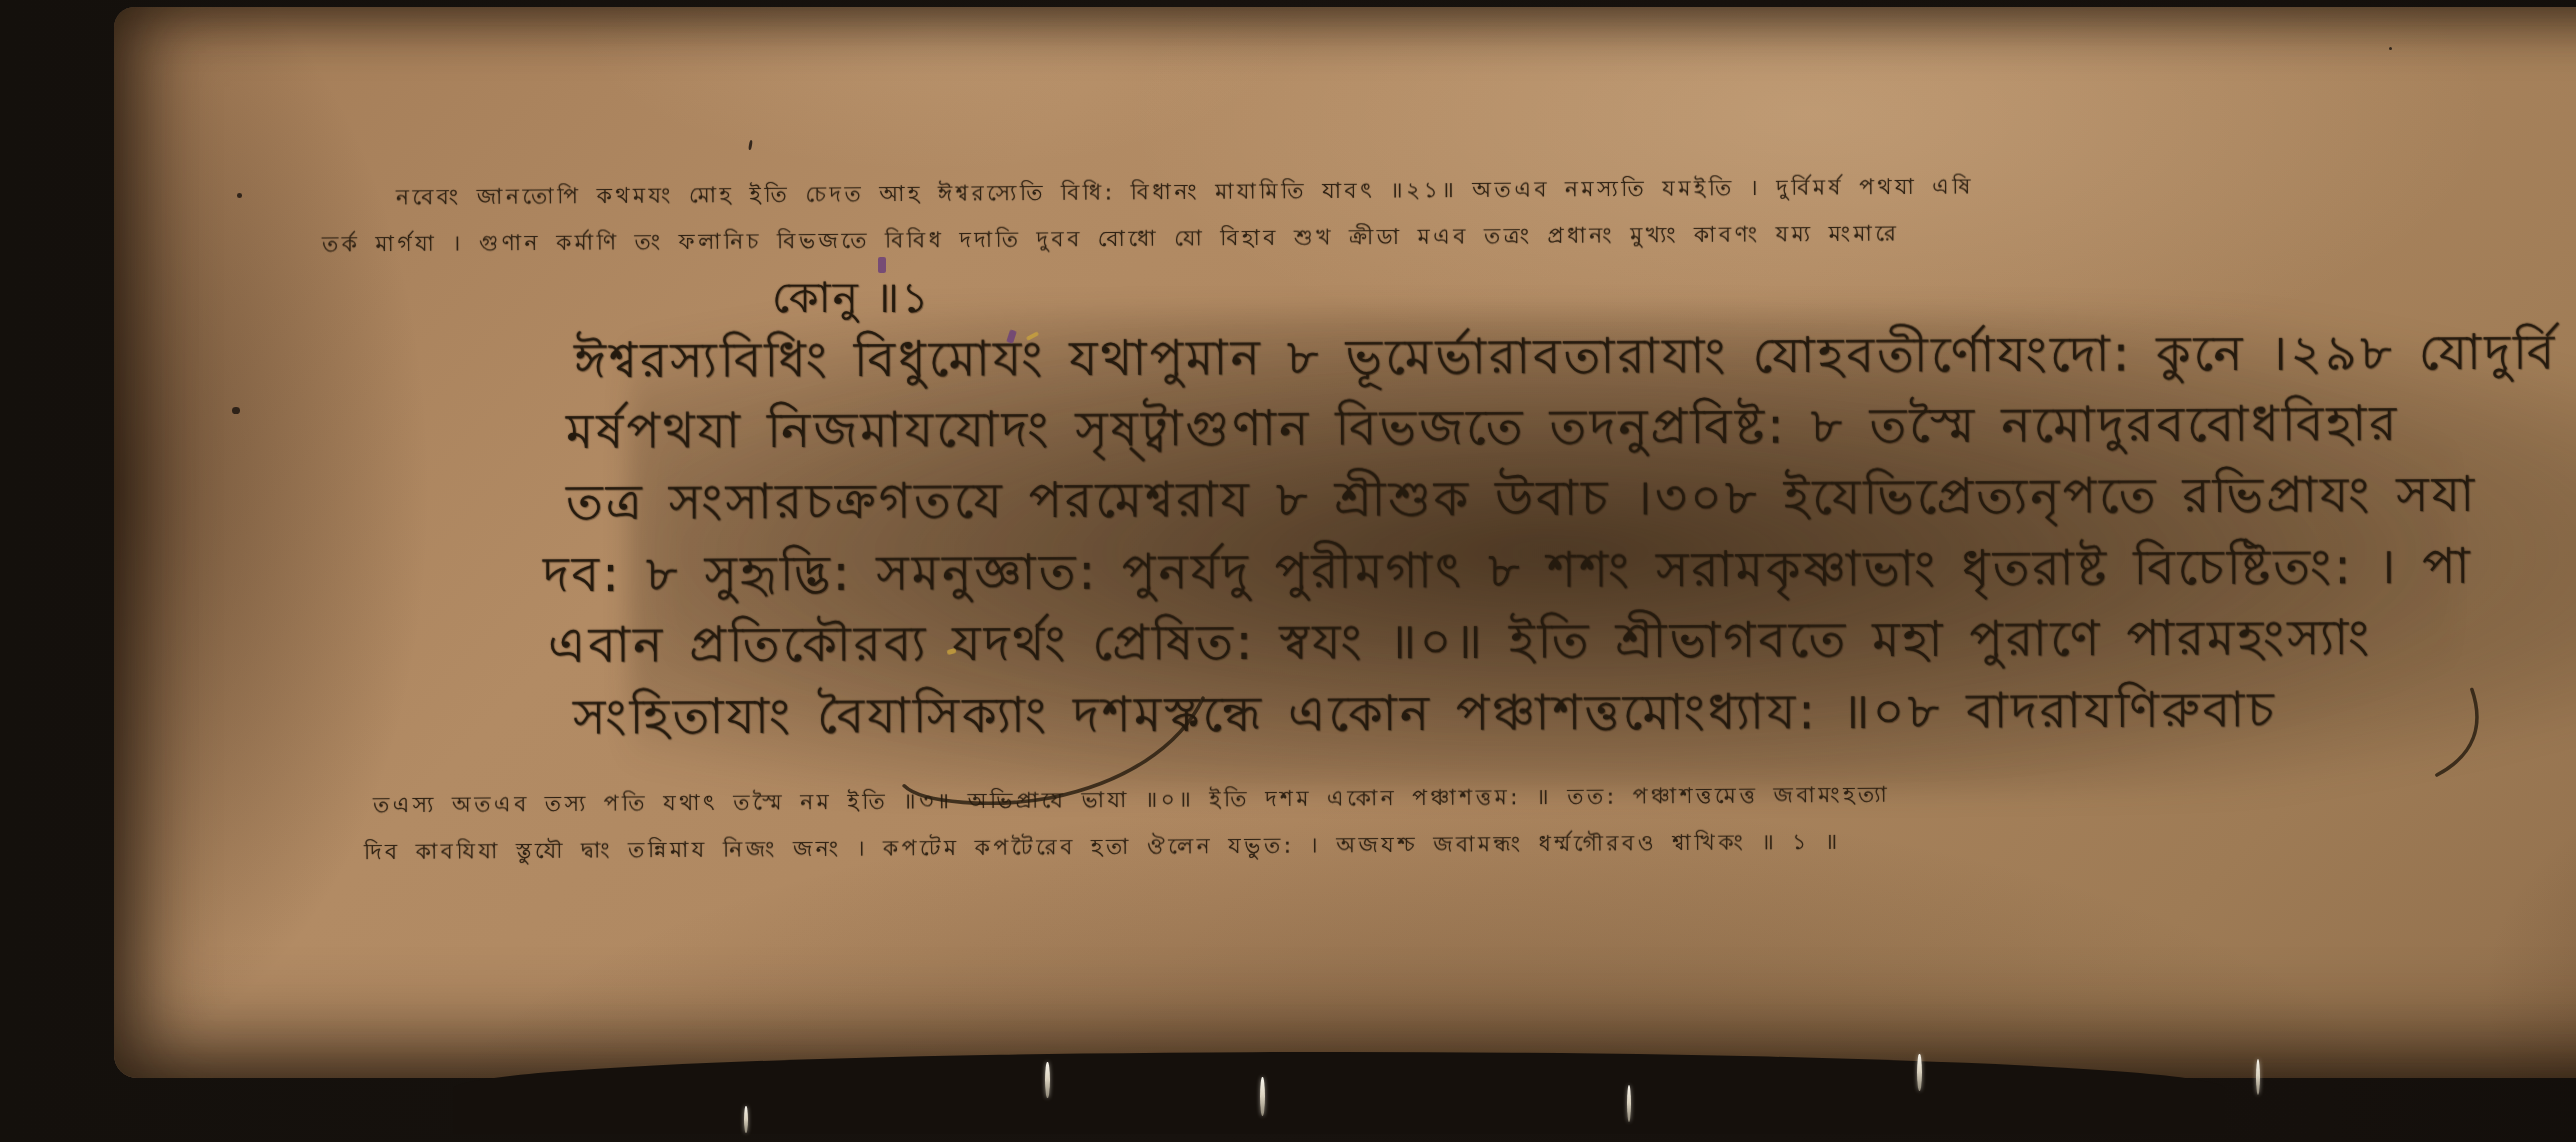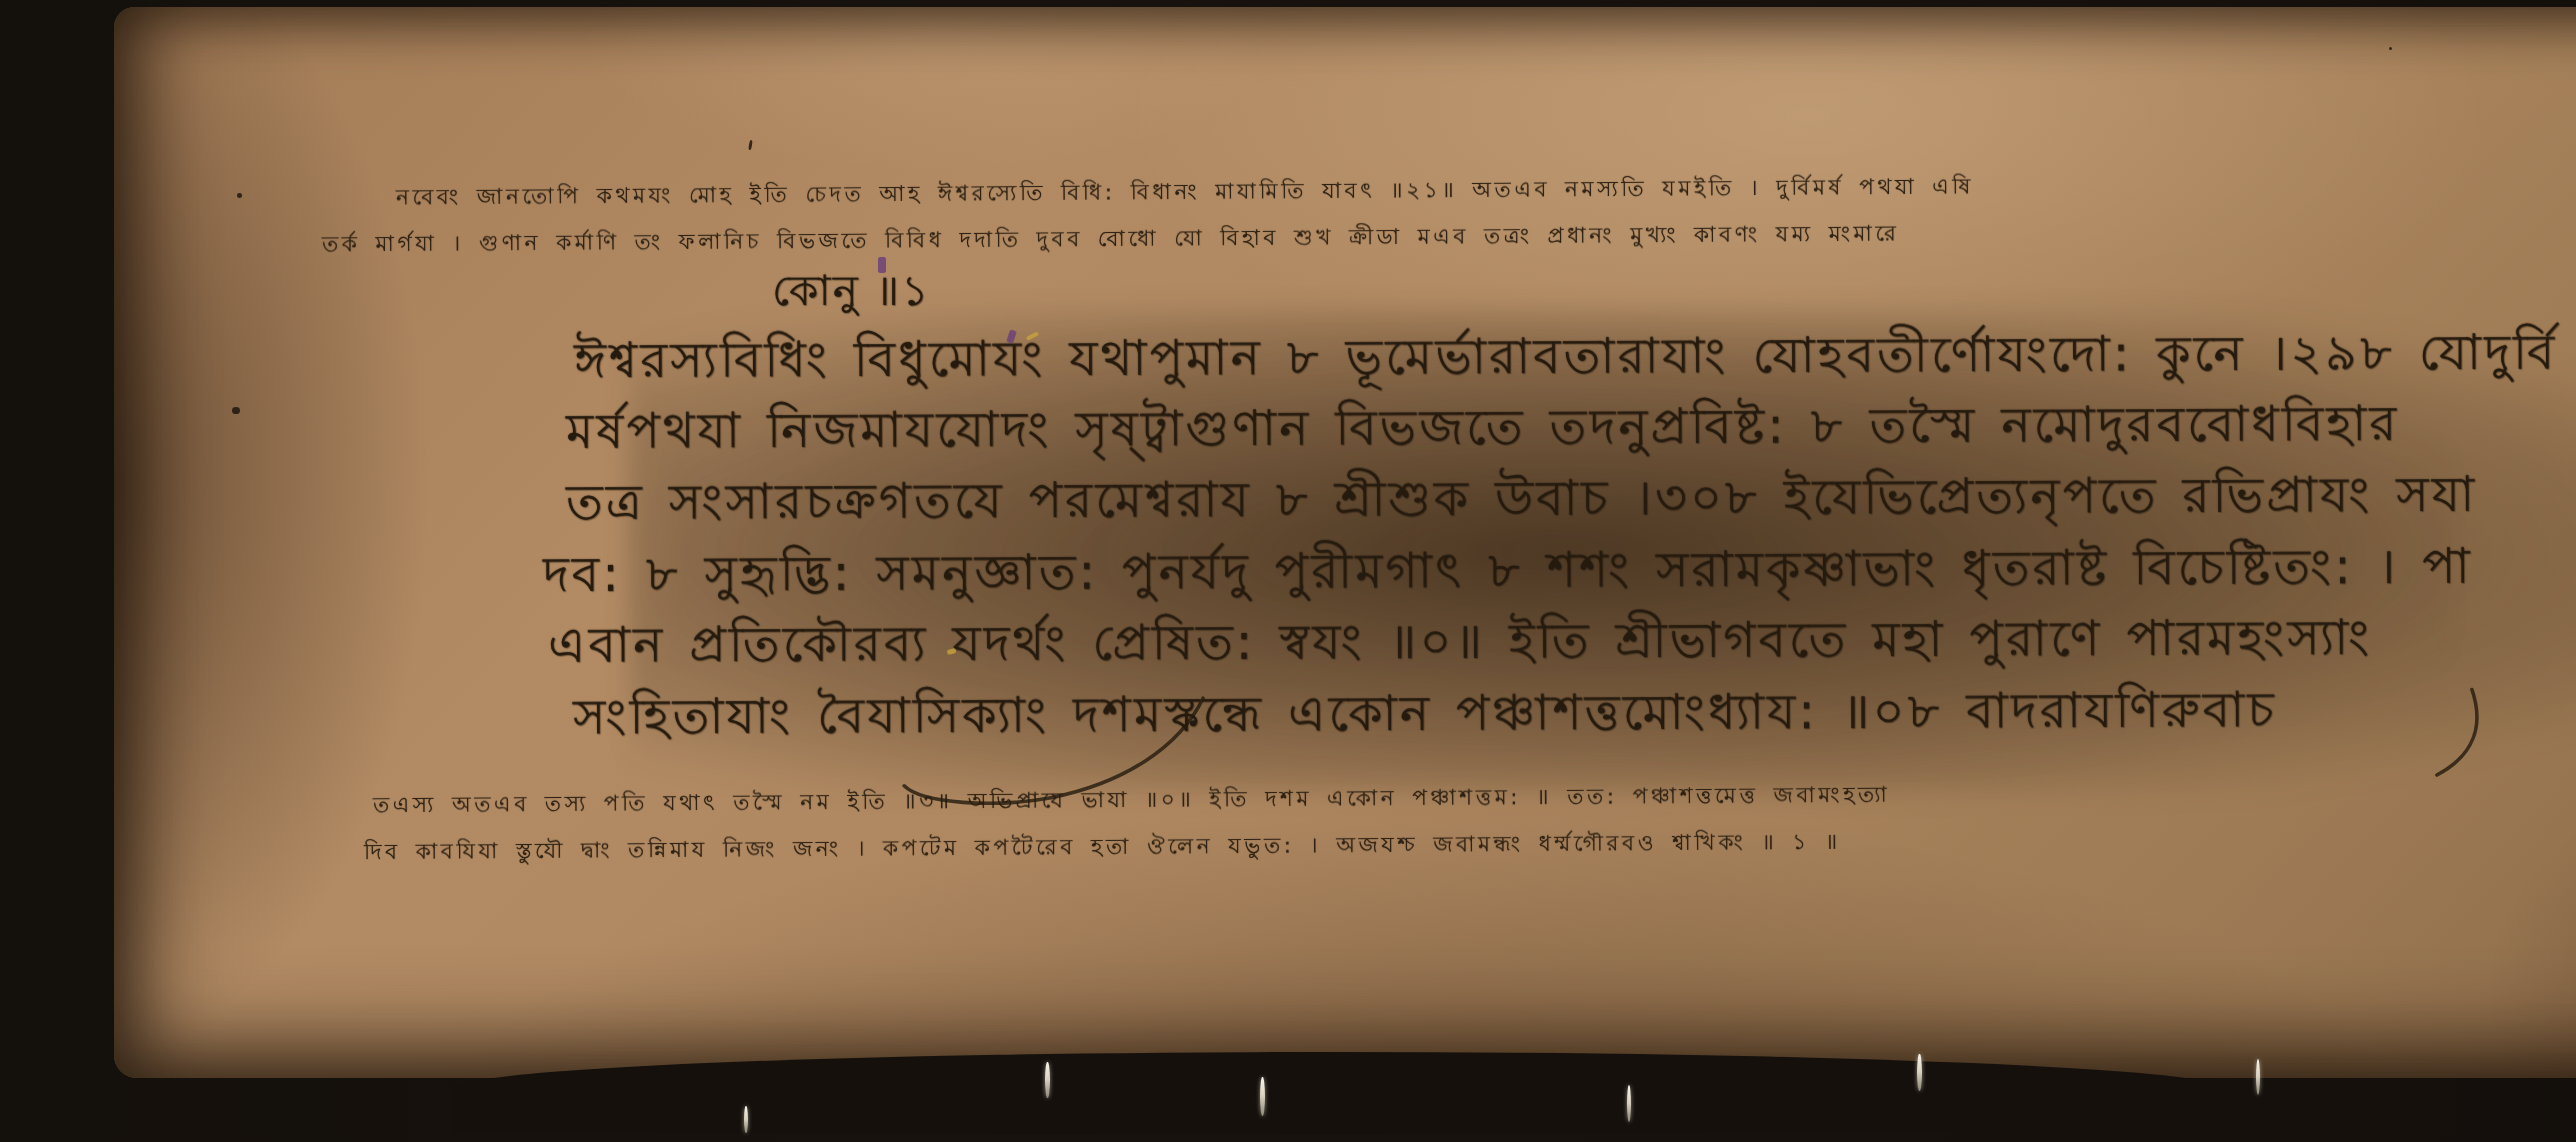--- a/index.html
+++ b/index.html
@@ -62,21 +62,21 @@
 
 <div class="stage">
 
   <div class="paper">
     <div class="ink-smudge"></div>
     <div class="ink-smudge-core"></div>
 
     <div class="txt txt-small" style="left:282px;top:168px;">নবেবং জানতোপি কথমযং মোহ ইতি চেদত আহ ঈশ্বরস্যেতি বিধি: বিধানং মাযামিতি যাবৎ ॥২১॥ অতএব নমস্যতি যমইতি । দুর্বিমর্ষ পথযা এষি</div>
     <div class="txt txt-small" style="left:208px;top:215px;">তর্ক মার্গযা । গুণান কর্মাণি তং ফলানিচ বিভজতে বিবিধ দদাতি দুবব বোধো যো বিহাব শুখ ক্রীডা মএব তত্রং প্রধানং মুখ্যং কাবণং যম্য মংমারে</div>
 
-    <div class="txt txt-heading" style="left:658px;top:251px;text-align:center;">কোনু ॥১</div>
+    <div class="txt txt-heading" style="left:658px;top:258px;text-align:center;">কোনু ॥১</div>
 
     <div class="txt txt-main" style="left:460px;top:312px;">ঈশ্বরস্যবিধিং বিধুমোযং যথাপুমান ৮ ভূমের্ভারাবতারাযাং যোহবতীর্ণোযংদো: কুনে ।২৯৮ যোদুর্বি</div>
     <div class="txt txt-main" style="left:452px;top:383px;">মর্ষপথযা নিজমাযযোদং সৃষ্ট্বাগুণান বিভজতে তদনুপ্রবিষ্ট: ৮ তস্মৈ নমোদুরববোধবিহার</div>
     <div class="txt txt-main" style="left:452px;top:454px;">তত্র সংসারচক্রগতযে পরমেশ্বরায ৮ শ্রীশুক উবাচ ।৩০৮ ইযেভিপ্রেত্যনৃপতে রভিপ্রাযং সযা</div>
     <div class="txt txt-main" style="left:429px;top:526px;">দব: ৮ সুহৃদ্ভি: সমনুজ্ঞাত: পুনর্যদু পুরীমগাৎ ৮ শশং সরামকৃষ্ণাভাং ধৃতরাষ্ট বিচেষ্টিতং: । পা</div>
     <div class="txt txt-main" style="left:434px;top:597px;">এবান প্রতিকৌরব্য যদর্থং প্রেষিত: স্বযং ॥০॥ ইতি শ্রীভাগবতে মহা পুরাণে পারমহংস্যাং</div>
     <div class="txt txt-main" style="left:459px;top:669px;">সংহিতাযাং বৈযাসিক্যাং দশমস্কন্ধে একোন পঞ্চাশত্তমোংধ্যায: ॥০৮ বাদরাযণিরুবাচ</div>
 
     <div class="txt txt-small" style="left:259px;top:776px;">তএস্য অতএব তস্য পতি যথাৎ তস্মৈ নম ইতি ॥৩॥ অভিপ্রাযে ভাযা ॥০॥ ইতি দশম একোন পঞ্চাশত্তম: ॥ তত: পঞ্চাশত্তমেত্ত জবামংহত্যা</div>
     <div class="txt txt-small" style="left:250px;top:823px;">দিব কাবযিযা স্তুযৌ দ্বাং তন্নিমায নিজং জনং । কপটেম কপটৈরেব হতা ঔলেন যভুত: । অজযশ্চ জবামন্ধং ধর্ম্মগৌরবও শ্বাখিকং ॥ ১ ॥</div>

